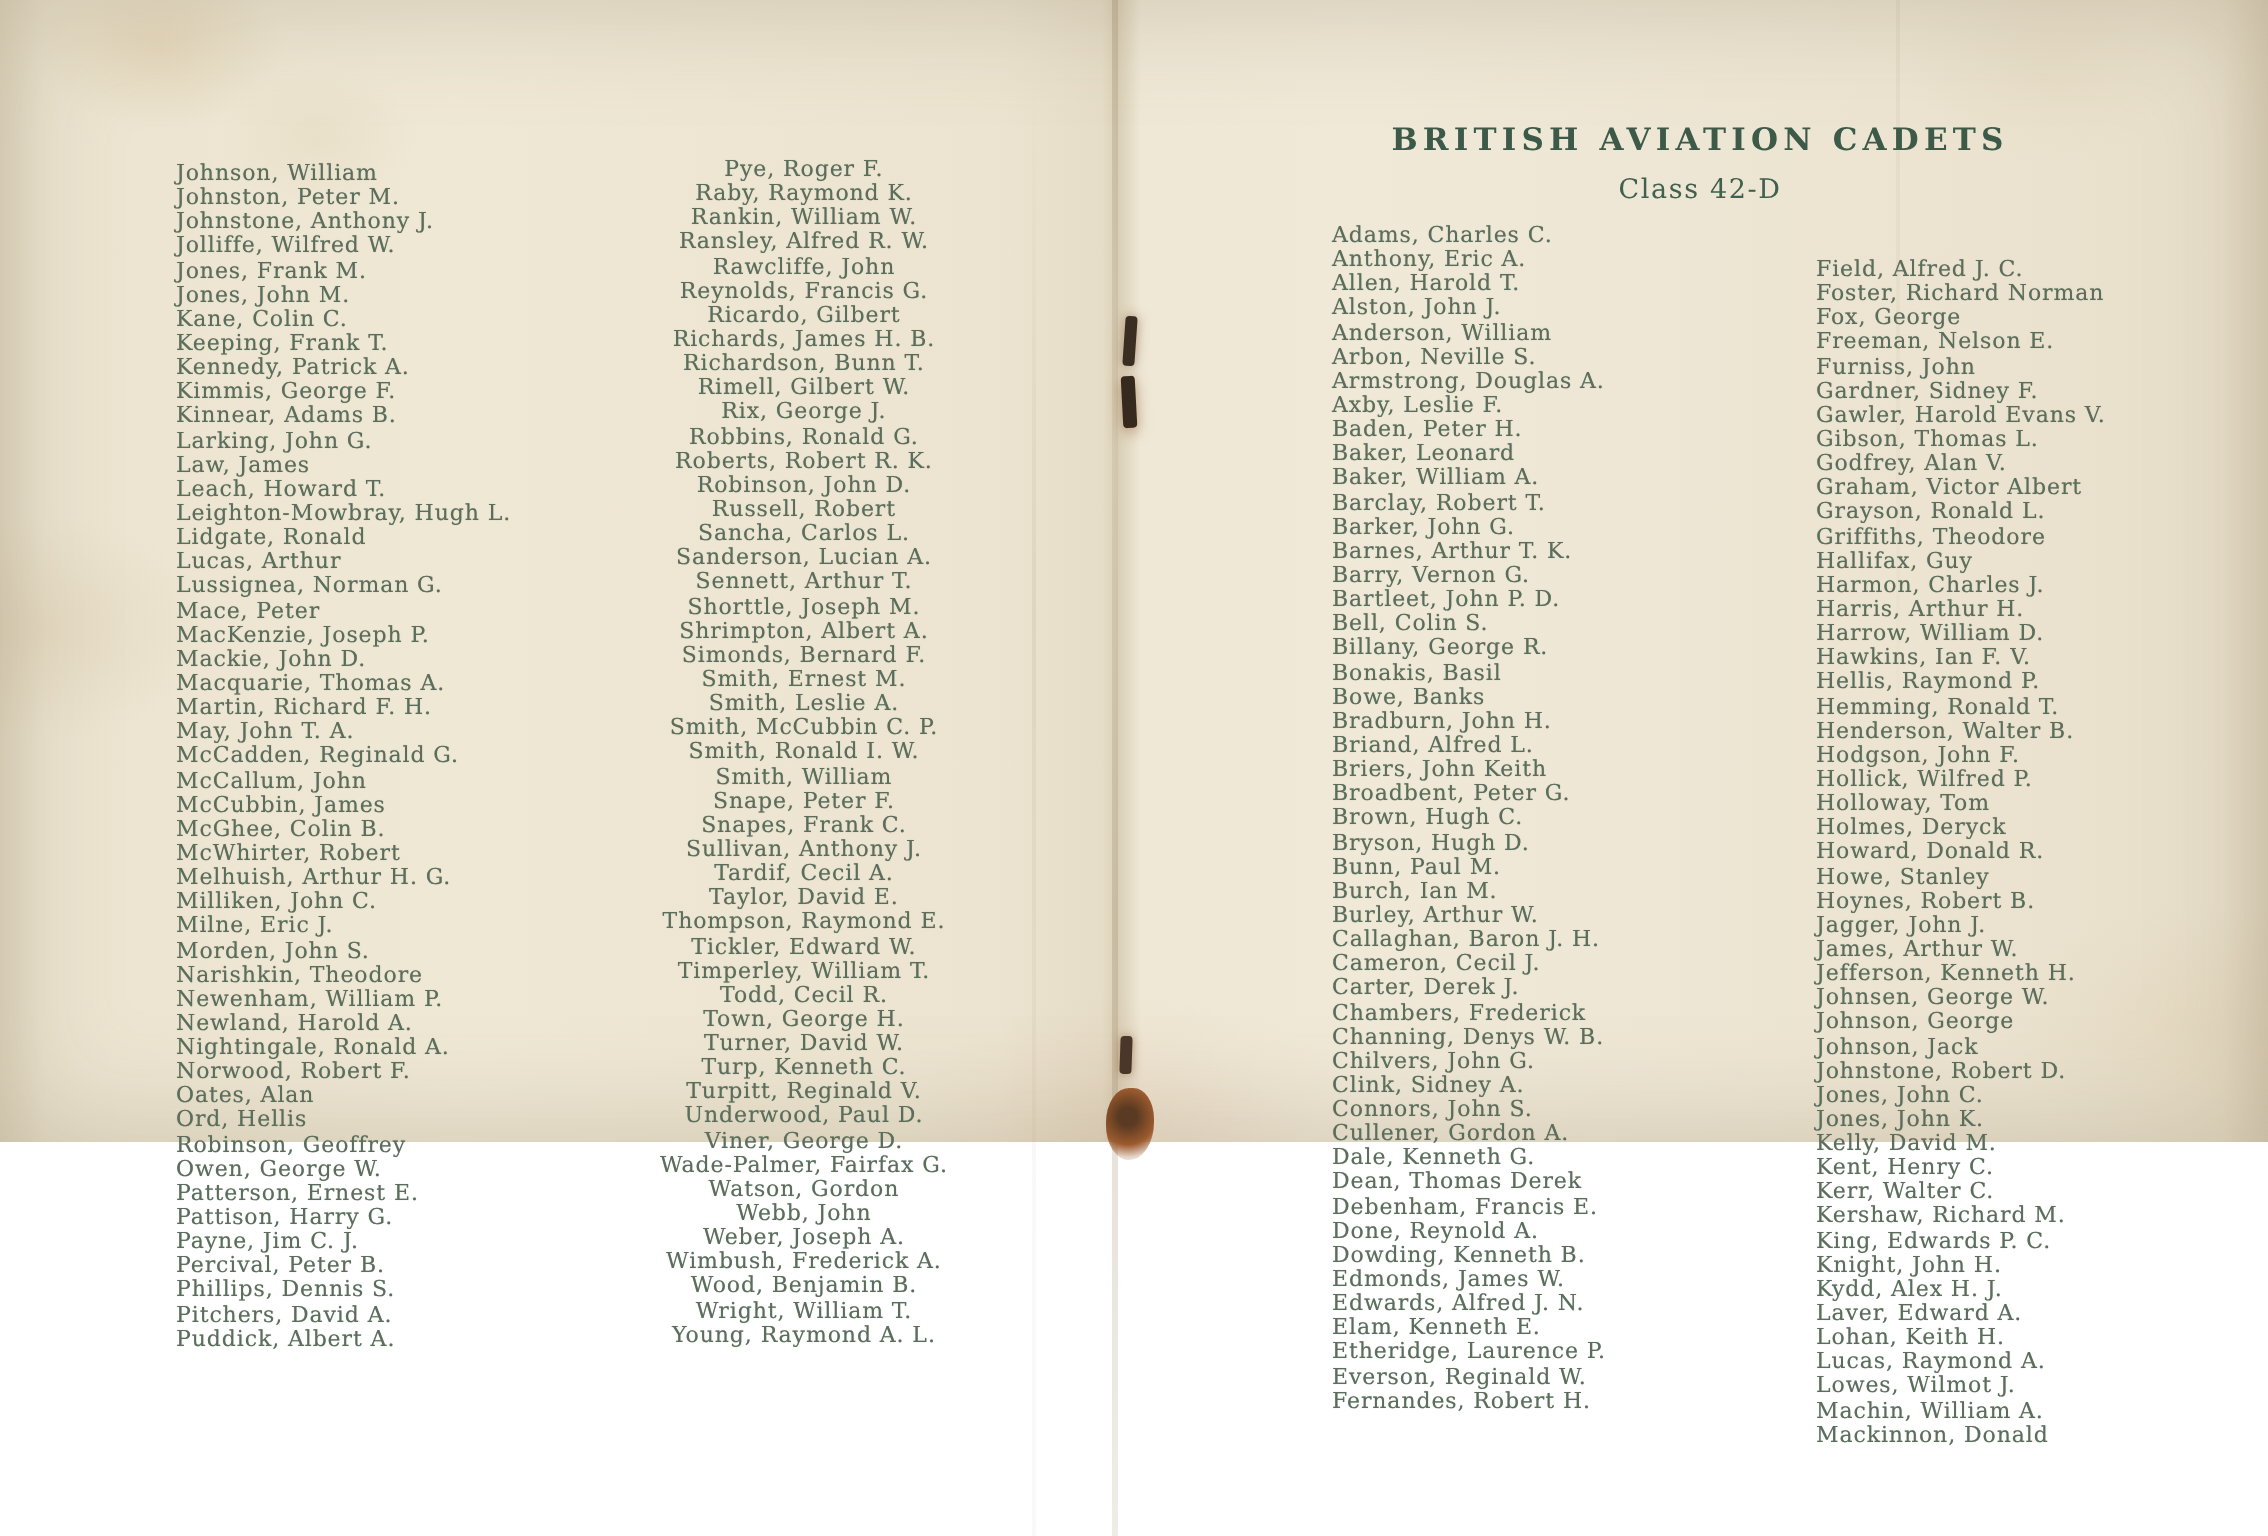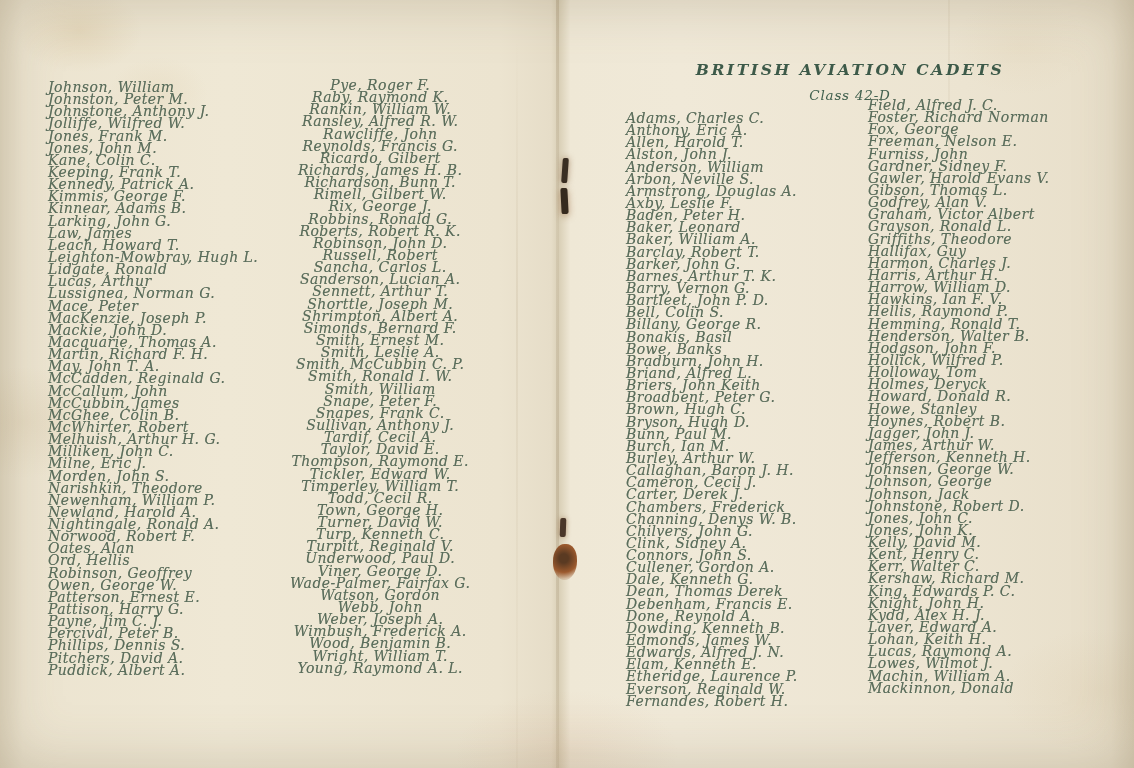--- a/index.html
+++ b/index.html
@@ -6,37 +6,36 @@
     margin: 0;
     padding: 0;
     width: 1134px;
     height: 768px;
     overflow: hidden;
     font-family: "DejaVu Serif", "Liberation Serif", serif;
   }
   .scan {
     position: relative;
     width: 1134px;
-    height: 768px;
+    height: 571px;
     background:
       
       radial-gradient(90px 60px at 7% 4%,  rgba(196,165,108,0.20), rgba(196,165,108,0) 70%),
       radial-gradient(70px 50px at 14% 12%, rgba(196,165,108,0.10), rgba(196,165,108,0) 70%),
       radial-gradient(120px 80px at 2% 55%, rgba(175,145,95,0.12), rgba(175,145,95,0) 70%),
       radial-gradient(160px 90px at 50% 98%, rgba(205,150,118,0.12), rgba(205,150,118,0) 70%),
       radial-gradient(140px 90px at 97% 90%, rgba(190,160,110,0.10), rgba(190,160,110,0) 70%),
       radial-gradient(100px 70px at 90% 6%,  rgba(200,172,120,0.08), rgba(200,172,120,0) 70%),
       
       linear-gradient(90deg,
         #e3dac4 0%, #ece4d0 2%, #efe8d5 20%,
         #ece4d0 44%, #e6ddc8 48.6%, #d9cfb6 49.3%,
         #efe8d6 50.3%, #f0e9d8 60%,
         #ece4d1 85%, #e8dfca 98%, #ded4bd 100%);
     box-shadow: inset 0 0 60px rgba(120, 100, 70, 0.28);
-    font-style: italic;
   }
   
   .fold-line {
     position: absolute;
     left: 556px; top: 0;
     width: 3px; height: 768px;
     background: linear-gradient(180deg,
       rgba(150,130,98,0.30), rgba(150,130,98,0.12) 30%,
       rgba(150,130,98,0.28) 60%, rgba(150,130,98,0.15));
   }
@@ -71,31 +70,32 @@
   .subtitle {
     margin-top: 8px;
     font-size: 13.5px;
     letter-spacing: 0.8px;
     color: #41604e;
   }
 
   
   .name-col {
     position: absolute;
-    font-size: 14px;
+    font-size: 11px;
     line-height: 12.15px;
     letter-spacing: 0.45px;
     color: #5b6e5c;
     white-space: nowrap;
     text-shadow: 0 0 0.4px rgba(91,110,92,0.55);
+    margin-left: 40px;
   }
   .name-col.col-1 { left: 48px;  top: 81px;  }
   .name-col.col-2 { left: 290px; top: 79px; text-align: center;  }
   .name-col.col-3 { left: 626px; top: 112px; }
-  .name-col.col-4 { left: 868px; top: 99px; }
+  .name-col.col-4 { left: 868px; top: 129px; }
   .name-line { height: 12.15px; }
 </style>
 </head>
 <body>
 
 <div class="scan">
 
   <div class="fold-line"></div>
   <div class="crease c1"></div>
   <div class="crease c2"></div>

